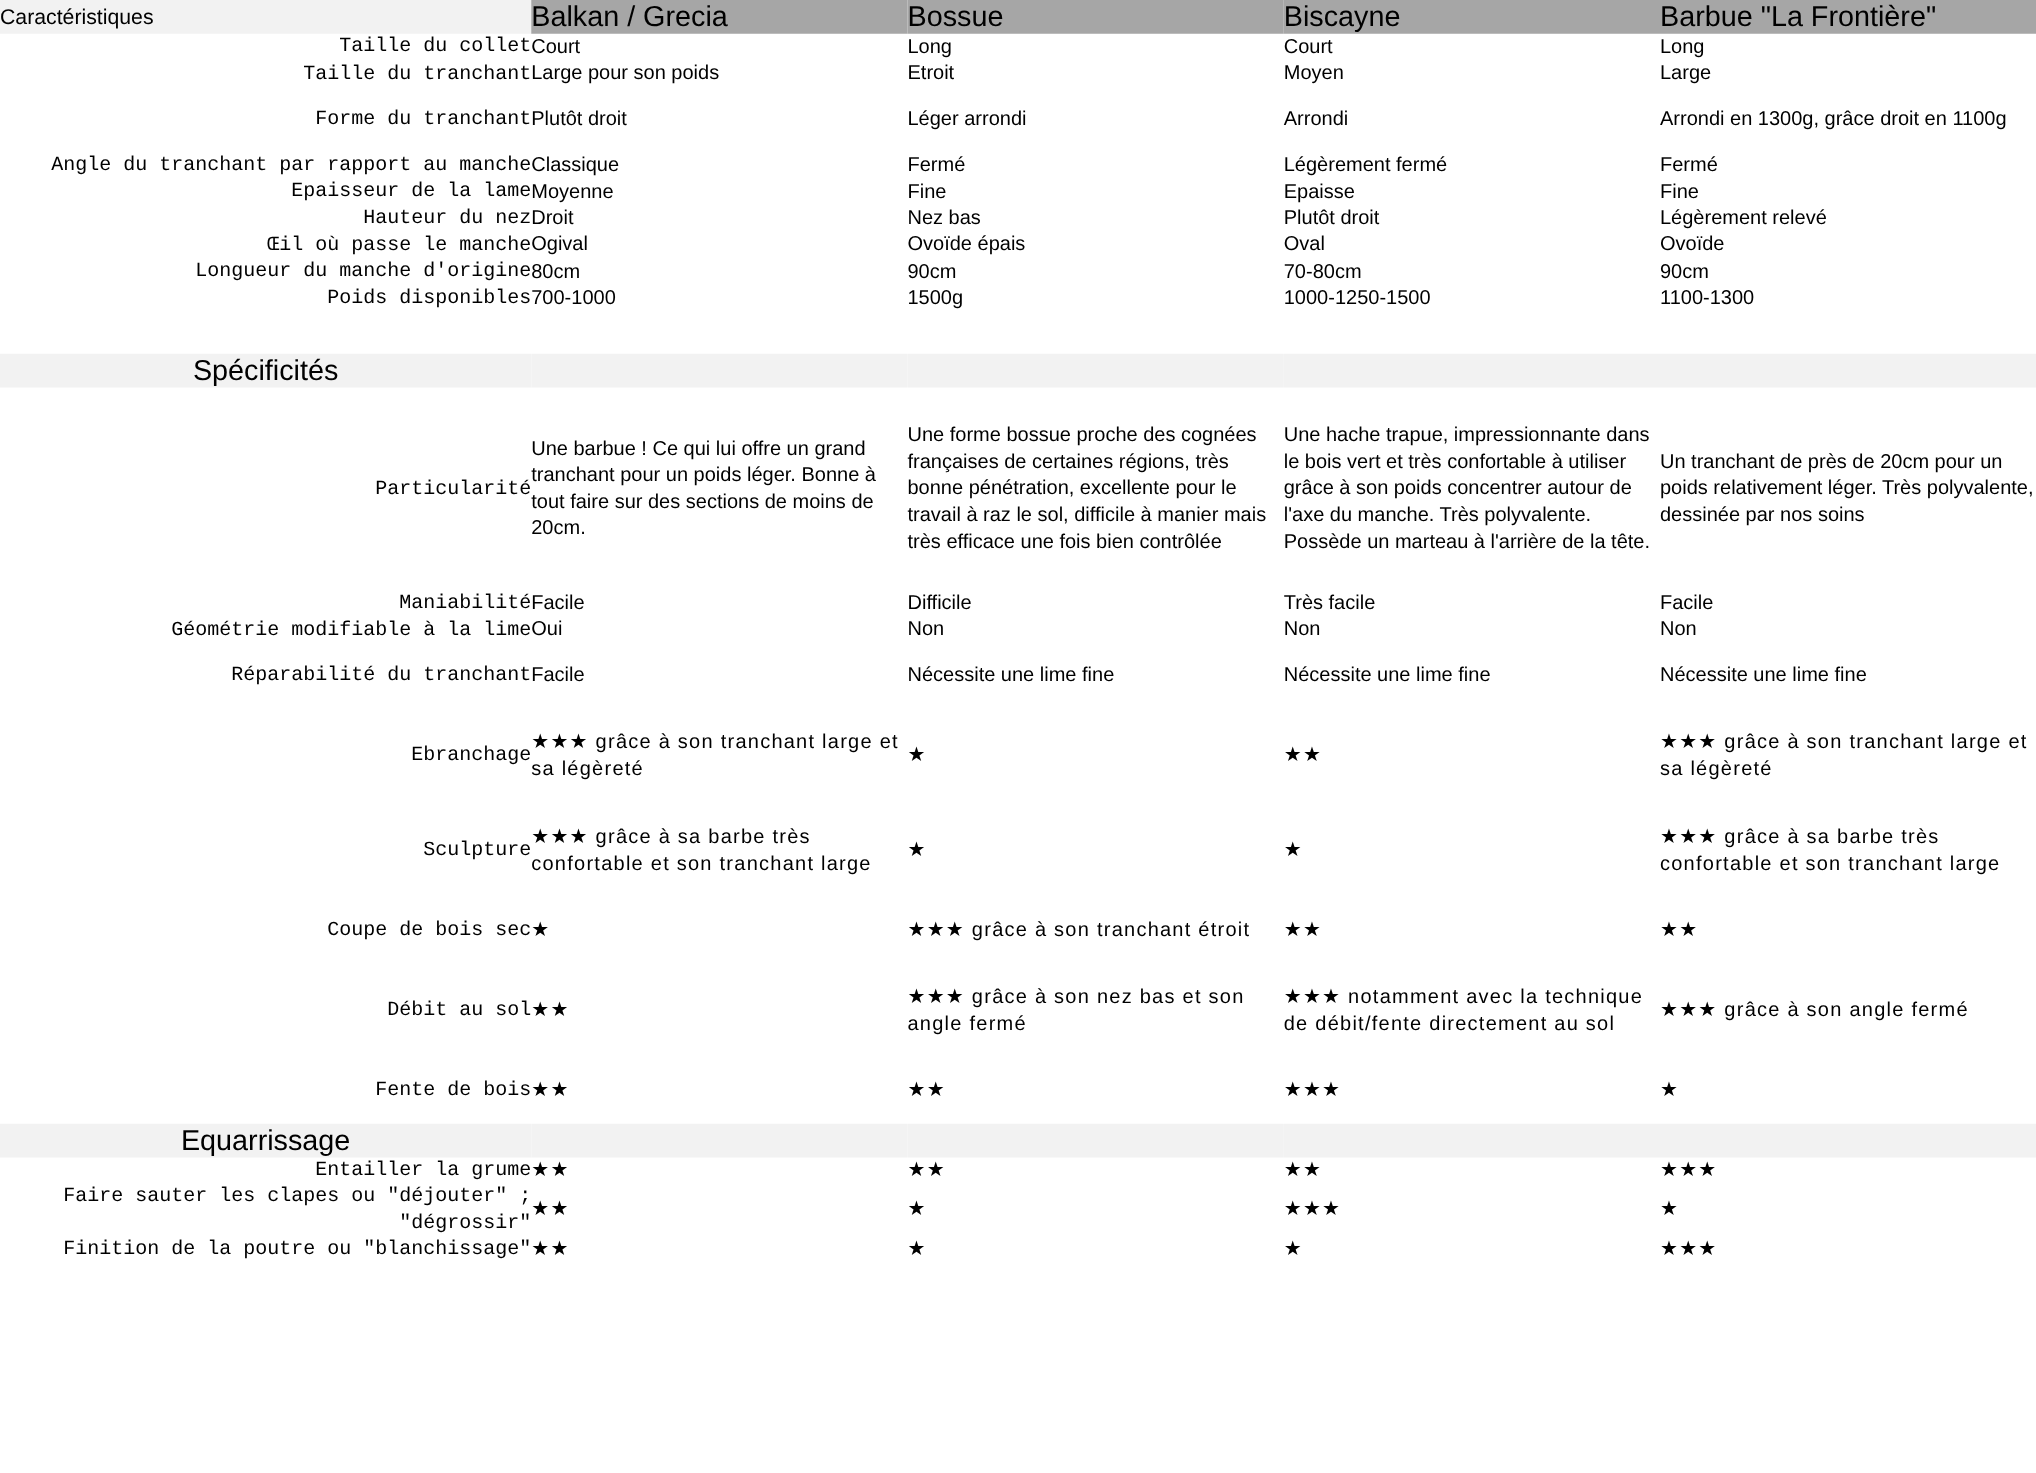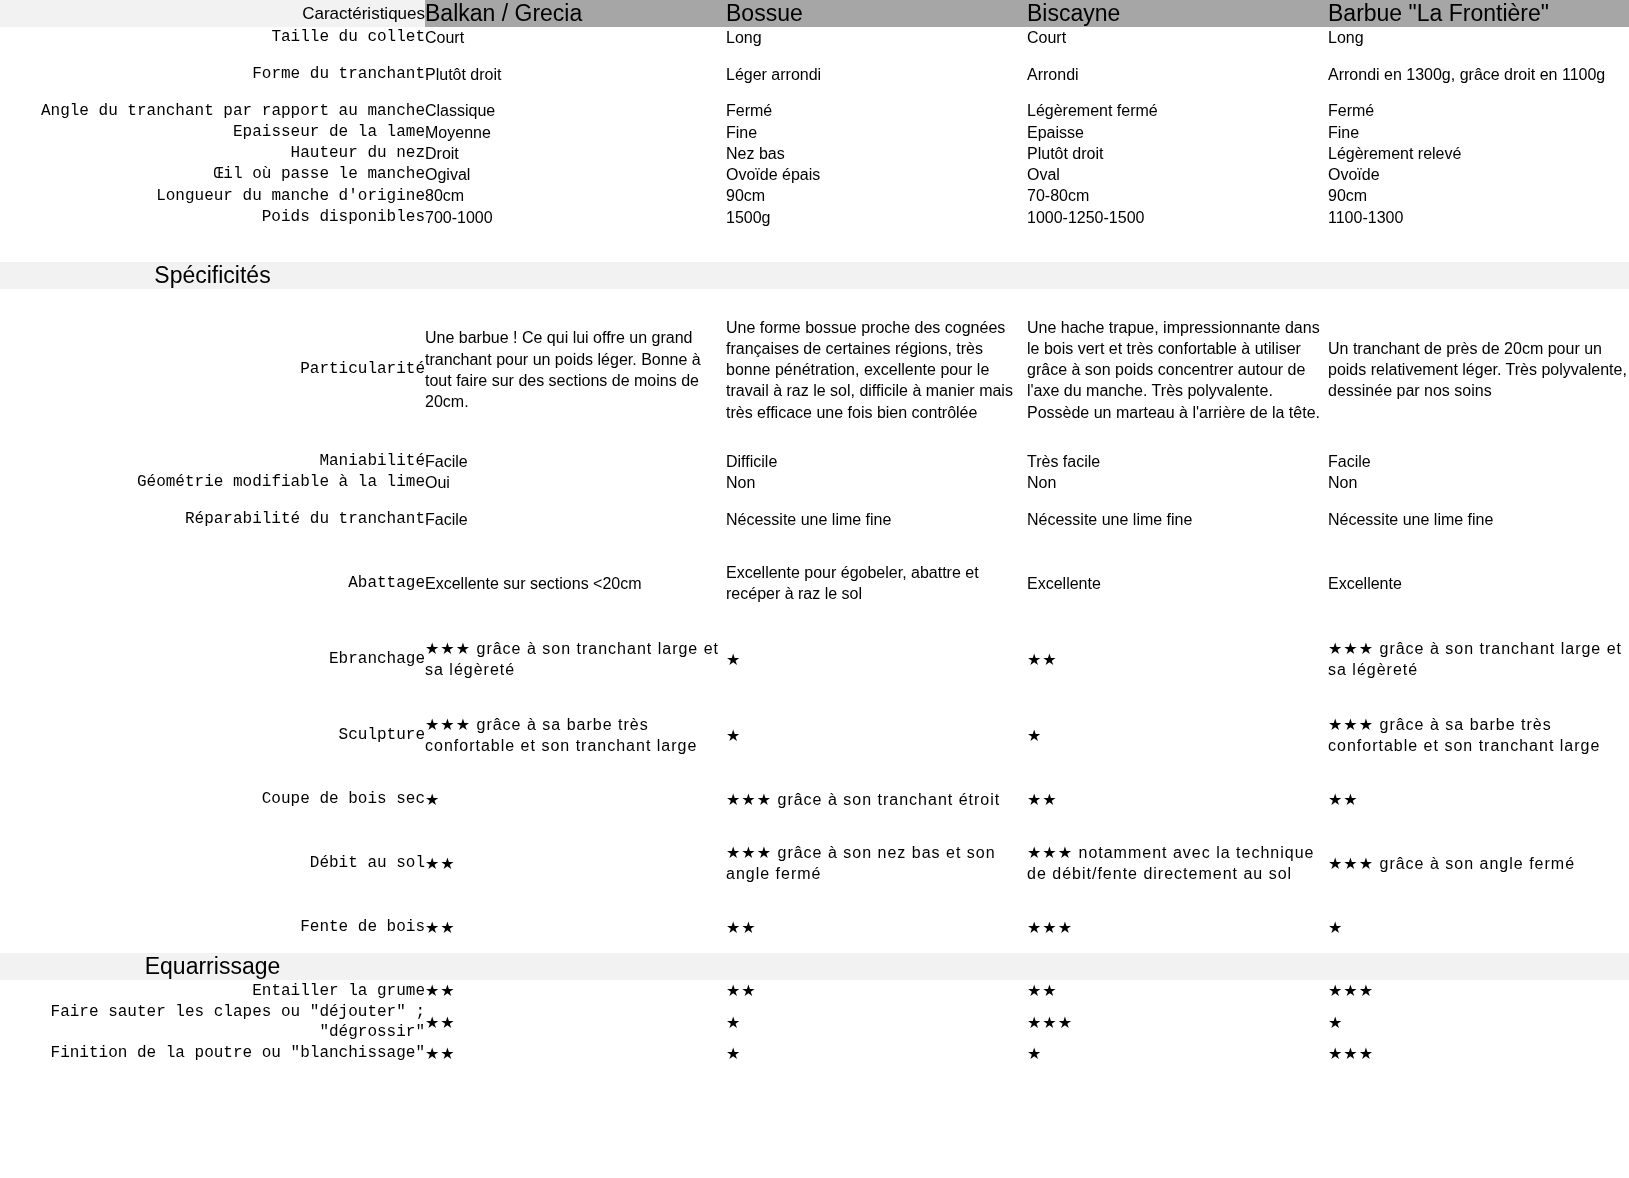--- a/index.html
+++ b/index.html
@@ -29,21 +29,21 @@
     padding: 0;
     font-weight: normal;
     border: 0;
   }
 
   
   .hdr-label {
     background: #f2f2f2;
     font-weight: bold;
     font-size: 17px;
-    text-align: right;
+    text-align: left;
     padding: 3px 6px 4px 6px;
     color: #000;
   }
   .hdr-col {
     background: #a6a6a6;
     font-weight: bold;
     font-size: 23px;
     text-align: left;
     padding: 3px 6px 4px 7px;
     color: #000;
@@ -130,20 +130,27 @@
     </tr>
   </thead>
   <tbody id="tbody">
       <tr>
         <td class="lbl">Taille du collet</td>
         <td class="val">Court</td>
         <td class="val">Long</td>
         <td class="val">Court</td>
         <td class="val last">Long</td>
       </tr>
+      <tr>
+        <td class="lbl">Taille du tranchant</td>
+        <td class="val">Large pour son poids</td>
+        <td class="val">Etroit</td>
+        <td class="val">Moyen</td>
+        <td class="val last">Large</td>
+      </tr>
       <tr class="tall">
         <td class="lbl">Forme du tranchant</td>
         <td class="val">Plutôt droit</td>
         <td class="val">Léger arrondi</td>
         <td class="val">Arrondi</td>
         <td class="val last">Arrondi en 1300g, grâce droit en 1100g</td>
       </tr>
       <tr>
         <td class="lbl">Angle du tranchant par rapport au manche</td>
         <td class="val">Classique</td>
@@ -222,27 +229,20 @@
         <td class="val last">Non</td>
       </tr>
       <tr class="tall">
         <td class="lbl">Réparabilité du tranchant</td>
         <td class="val">Facile</td>
         <td class="val">Nécessite une lime fine</td>
         <td class="val">Nécessite une lime fine</td>
         <td class="val last">Nécessite une lime fine</td>
       </tr>
       <tr class="tall2">
-        <td class="lbl">Abattage</td>
-        <td class="val">Excellente sur sections &lt;20cm</td>
-        <td class="val">Excellente pour égobeler, abattre et recéper à raz le sol</td>
-        <td class="val">Excellente</td>
-        <td class="val last">Excellente</td>
-      </tr>
-      <tr class="tall2">
         <td class="lbl">Ebranchage</td>
         <td class="val stars">★★★ grâce à son tranchant large et sa légèreté</td>
         <td class="val stars">★</td>
         <td class="val stars">★★</td>
         <td class="val last stars">★★★ grâce à son tranchant large et sa légèreté</td>
       </tr>
       <tr class="tall2">
         <td class="lbl">Sculpture</td>
         <td class="val stars">★★★ grâce à sa barbe très confortable et son tranchant large</td>
         <td class="val stars">★</td>

